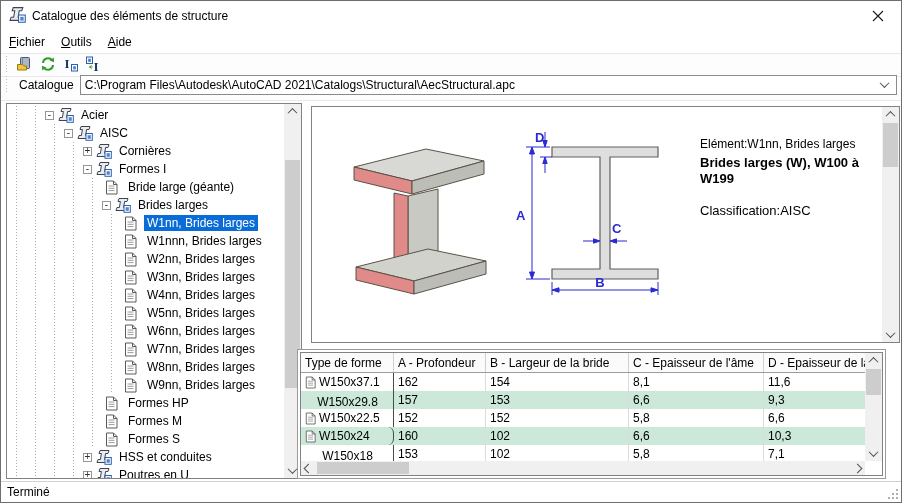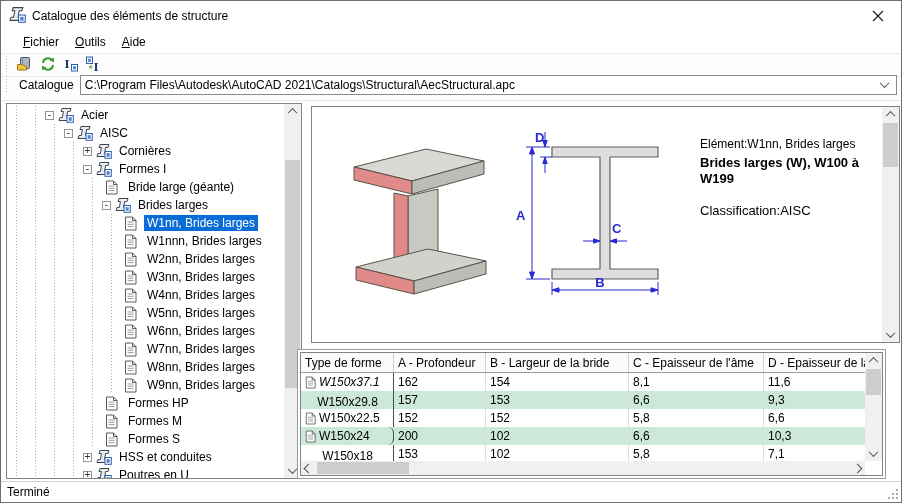--- a/index.html
+++ b/index.html
@@ -7,21 +7,21 @@
   .window {
     position: relative; width: 902px; height: 503px; background: #fff;
     border: 1px solid #6e6e6e; overflow: hidden;
     font-family: "Liberation Sans", sans-serif; font-size: 12px; color: #000;
   }
   
   .titlebar { height: 30px; display: flex; align-items: center; padding: 0 8px; background:#fff; }
   .titlebar .title { margin-left: 6px; }
   .close-btn { margin-left: auto; width: 30px; height: 24px; display:flex; align-items:center; justify-content:center; }
   
-  .menubar { height: 22px; display: flex; align-items: center; padding-left: 14px; background:#fff; }
+  .menubar { height: 22px; display: flex; align-items: center; padding-left: 0; background:#fff; }
   .menu-item { display: inline-block; padding: 2px 8px 3px 8px; }
   .menu-item::first-letter { text-decoration: underline; }
   
   .toolbar { height: 24px; display: flex; align-items: center; border-top: 1px solid #e9e9e9; border-bottom: 1px solid #e9e9e9; padding-left: 2px; background:#fdfdfd; }
   .grip { width: 5px; height: 18px; margin: 0 4px 0 1px;
     background-image: repeating-linear-gradient(to bottom,#bdbdbd 0 1px,transparent 1px 3px);
     background-size: 1px 100%; background-repeat: no-repeat; background-position: 2px 0; }
   .toolbtn { width: 23px; height: 22px; display: flex; align-items: center; justify-content: center; }
   
   .catalogbar { height: 24px; display: flex; align-items: center; border-bottom: 1px solid #e9e9e9; padding: 0 4px 8px 2px; background:#fdfdfd; }
@@ -588,21 +588,21 @@
         <div class="grid">
           <div class="thead" id="thead">
               <div class="th" style="width: 93px;">Type de forme</div>
               <div class="th" style="width: 92px;">A - Profondeur</div>
               <div class="th" style="width: 143px;">B - Largeur de la bride</div>
               <div class="th" style="width: 135px;">C - Epaisseur de l'âme</div>
               <div class="th" style="width: 150px;">D - Epaisseur de la</div>
             </div>
           <div id="tbody">
               <div class="tr">
-                <div class="td first" style="width: 93px; font-style: italic;">
+                <div class="td first" style="width: 93px;">
                   <svg width="11" height="13" viewBox="0 0 13 15">
                     <path d="M1.5 1 H8.5 L12 4.5 V14 H1.5 Z" fill="#fff" stroke="#5a5a5a"></path>
                     <path d="M8.5 1 V4.5 H12" fill="none" stroke="#5a5a5a"></path>
                     <path d="M3.5 6 h6 M3.5 8.3 h6 M3.5 10.6 h6" stroke="#9a9a9a"></path>
                   </svg>
                   <span>W150x37.1</span>
                 </div>
                 <div class="td" style="width: 92px;">162</div>
                 <div class="td" style="width: 143px;">154</div>
                 <div class="td" style="width: 135px;">8,1</div>
@@ -638,21 +638,21 @@
               </div>
               <div class="tr" style="background: rgb(203, 232, 217);">
                 <div class="td first" style="width: 93px; border-radius: 6px;">
                   <svg width="11" height="13" viewBox="0 0 13 15">
                     <path d="M1.5 1 H8.5 L12 4.5 V14 H1.5 Z" fill="#fff" stroke="#5a5a5a"></path>
                     <path d="M8.5 1 V4.5 H12" fill="none" stroke="#5a5a5a"></path>
                     <path d="M3.5 6 h6 M3.5 8.3 h6 M3.5 10.6 h6" stroke="#9a9a9a"></path>
                   </svg>
                   <span>W150x24</span>
                 </div>
-                <div class="td" style="width: 92px;">200</div>
+                <div class="td" style="width: 92px;">160</div>
                 <div class="td" style="width: 143px;">102</div>
                 <div class="td" style="width: 135px;">6,6</div>
                 <div class="td" style="width: 150px;">10,3</div>
               </div>
               <div class="tr">
                 <div class="td first" style="width: 93px; flex-direction: column;">
                   <svg width="11" height="13" viewBox="0 0 13 15">
                     <path d="M1.5 1 H8.5 L12 4.5 V14 H1.5 Z" fill="#fff" stroke="#5a5a5a"></path>
                     <path d="M8.5 1 V4.5 H12" fill="none" stroke="#5a5a5a"></path>
                     <path d="M3.5 6 h6 M3.5 8.3 h6 M3.5 10.6 h6" stroke="#9a9a9a"></path>

